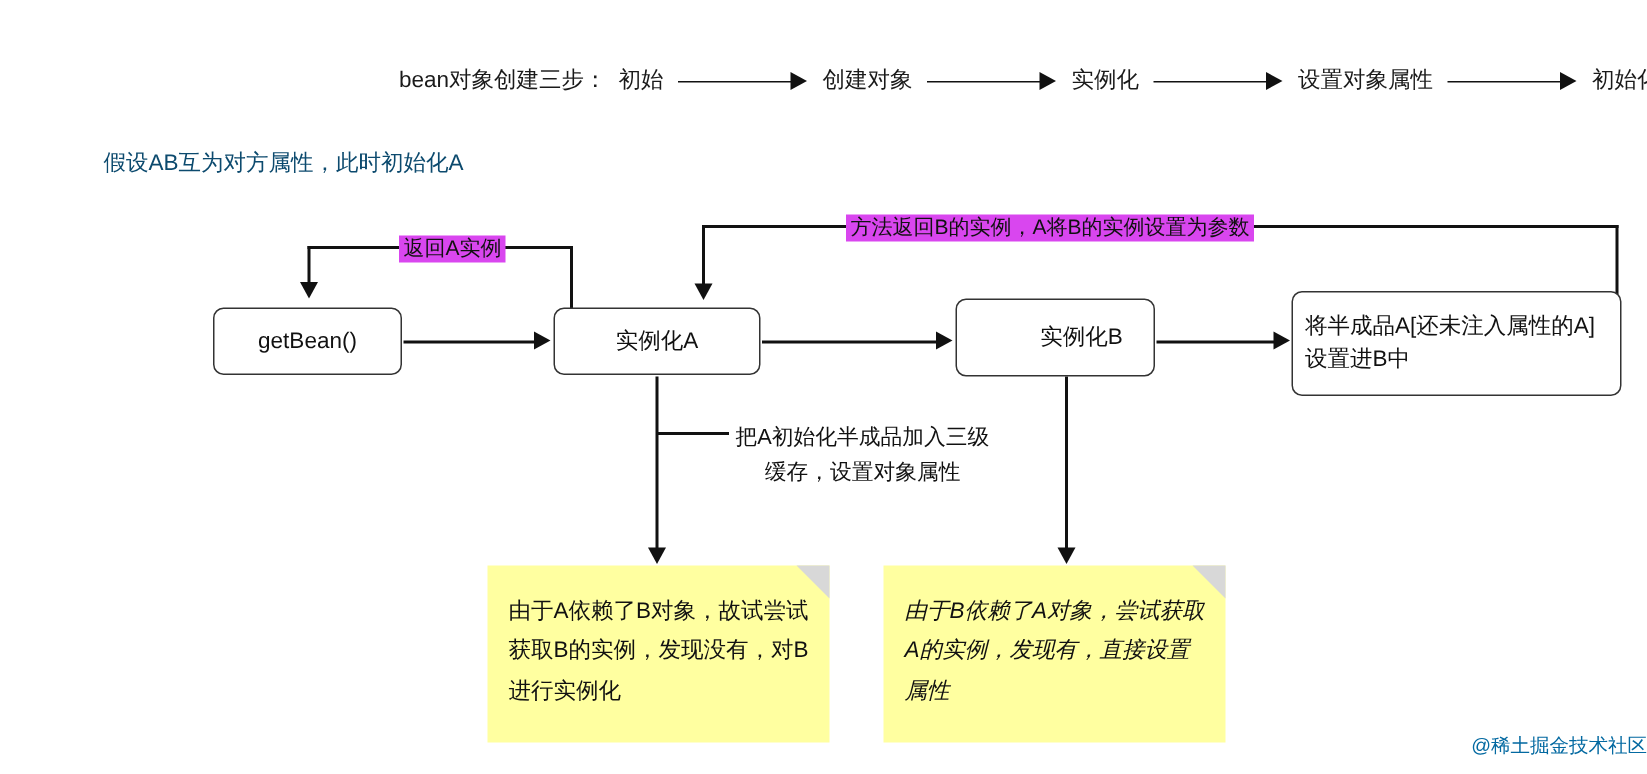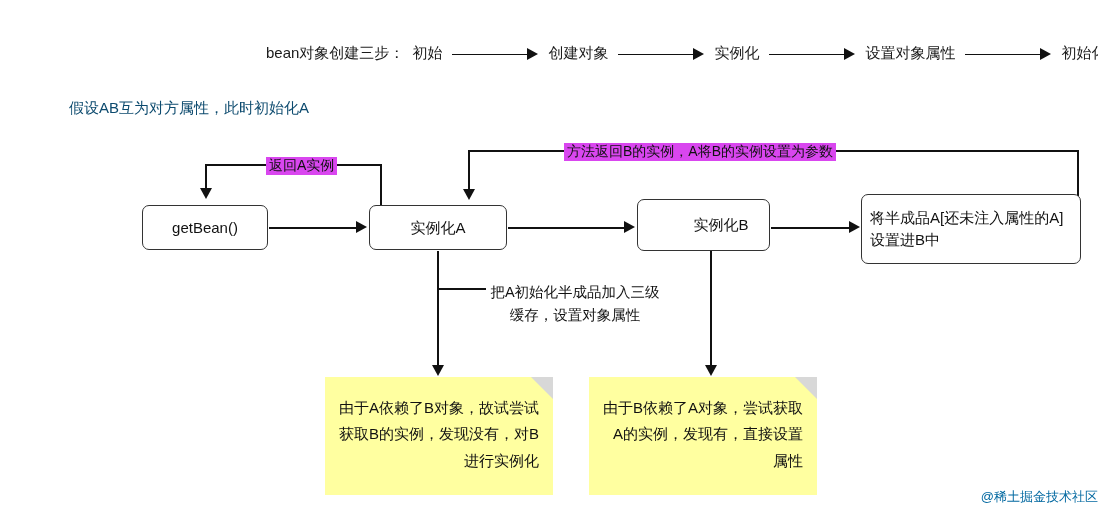--- a/index.html
+++ b/index.html
@@ -84,32 +84,32 @@
   .box-semi .inner { text-align: left; }
 
   
   .sticky {
     position: absolute;
     background: #ffffa0;
     box-sizing: border-box;
     font-size: 15px;
     color: #111;
     line-height: 1.75;
-    text-align: right;
+    text-align: left;
     padding: 18px 14px 10px 14px;
   }
   .sticky .fold {
     position: absolute;
     top: 0; right: 0;
     width: 0; height: 0;
     border-top: 22px solid #d8d8d8;
     border-left: 22px solid transparent;
   }
   .sticky-a { left: 309px; top: 377px; width: 228px; height: 118px; }
-  .sticky-b { left: 573px; top: 377px; width: 228px; height: 118px; }
+  .sticky-b { left: 573px; top: 377px; width: 228px; height: 118px; font-style: italic; }
 
   
   .ln { position: absolute; background: #111; }
   .hline { height: 1.5px; }
   .vline { width: 1.5px; }
   .arrow-r {
     position: absolute;
     width: 0; height: 0;
     border-top: 6px solid transparent;
     border-bottom: 6px solid transparent;

